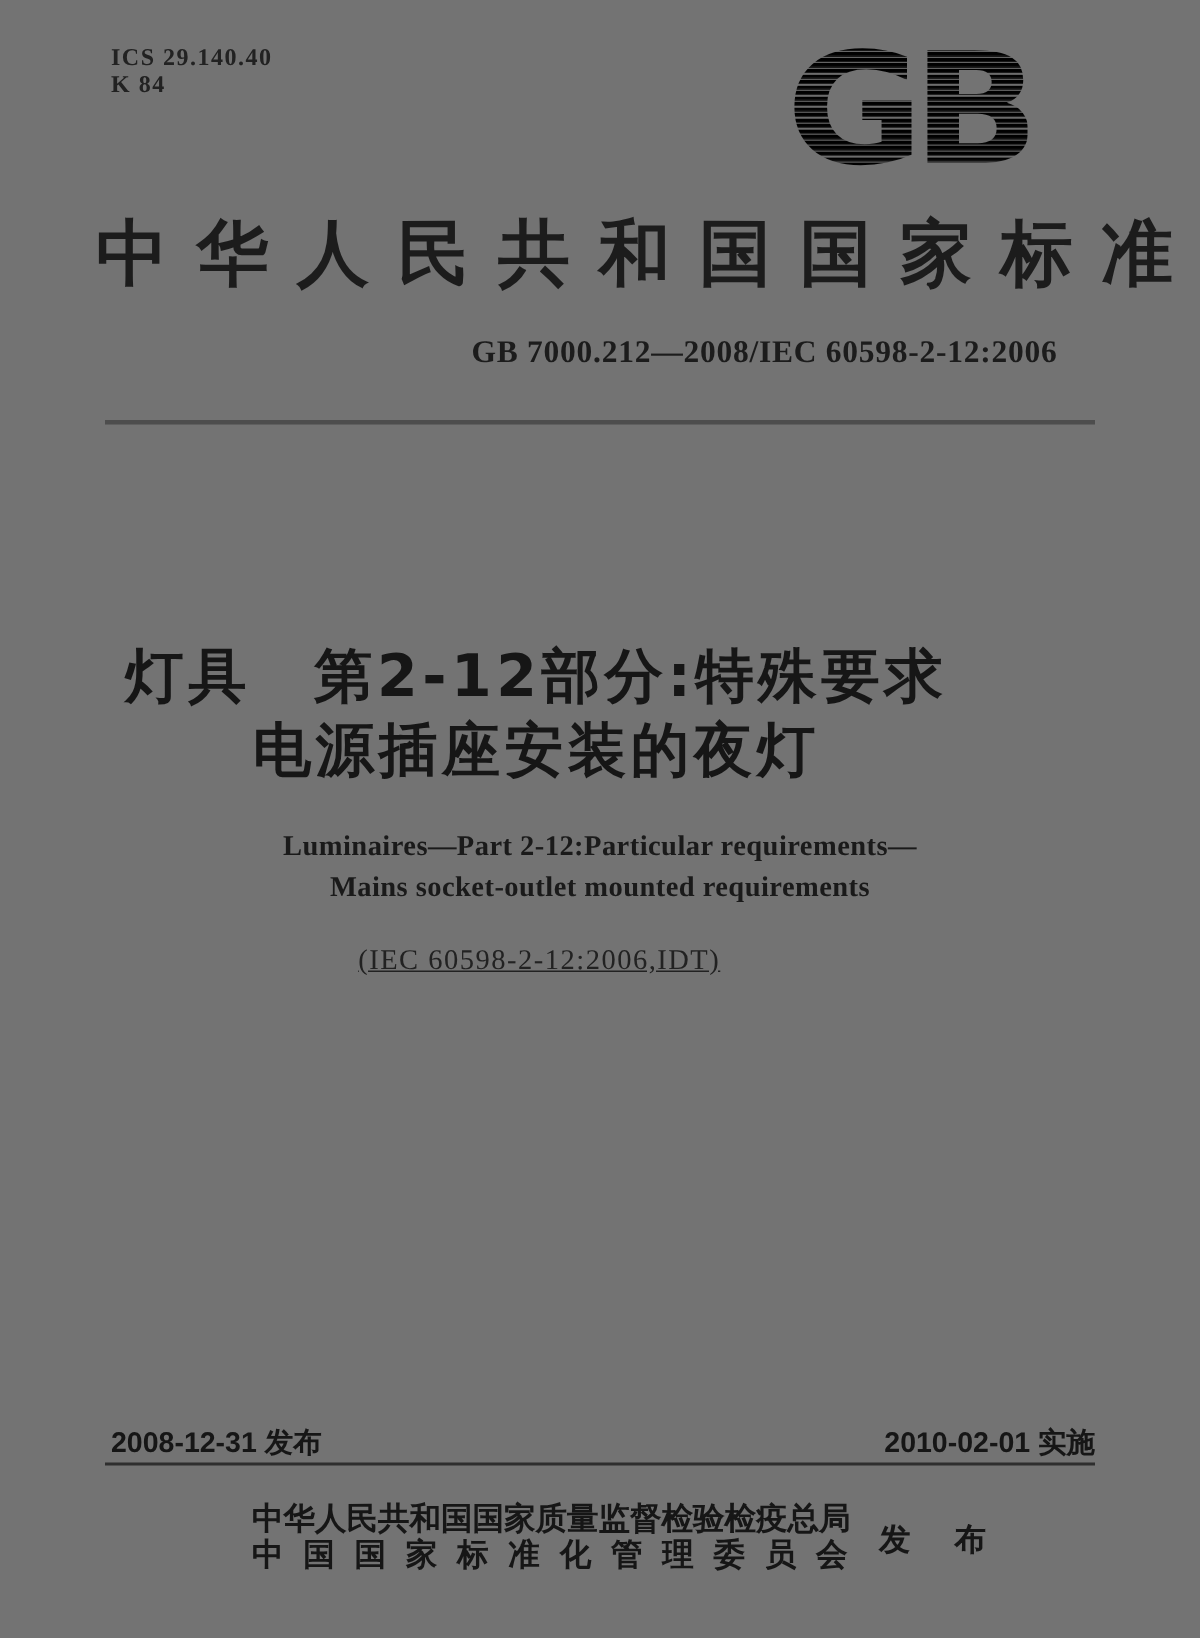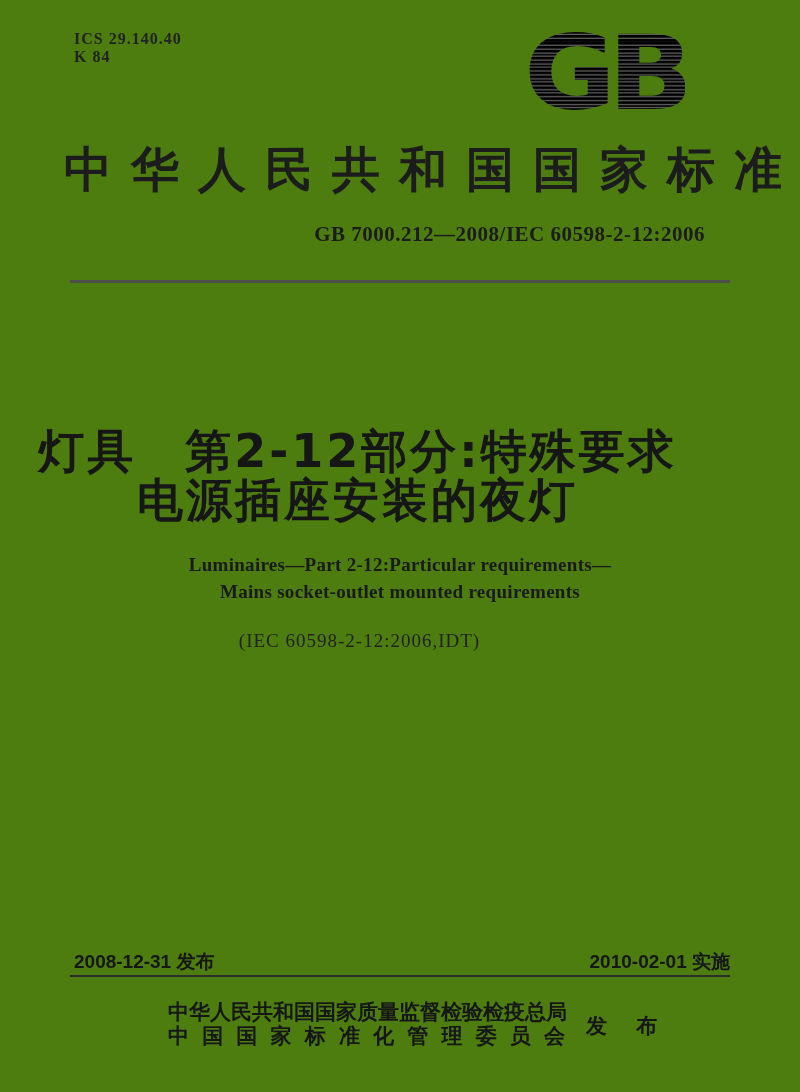--- a/index.html
+++ b/index.html
@@ -4,21 +4,21 @@
 <style>
   html, body {
     margin: 0;
     padding: 0;
     background: #ffffff;
   }
   .page {
     position: relative;
     width: 800px;
     height: 1092px;
-    background: #4d7c0f;
+    background: #737373;
     overflow: hidden;
     font-family: "Liberation Serif", serif;
     color: #1a1a1a;
   }
 
   
   .ics-block {
     position: absolute;
     left: 74px;
     top: 30px;
@@ -107,21 +107,21 @@
 
   
   .subject-cn {
     position: absolute;
     left: 0;
     top: 427px;
     width: 715px;
     text-align: center;
     font-family: "DejaVu Sans", sans-serif;
     font-weight: bold;
-    font-size: 46px;
+    font-size: 39px;
     line-height: 49px;
     letter-spacing: 3px;
     color: #161616;
   }
 
   
   .subject-en {
     position: absolute;
     left: 0;
     top: 551px;
@@ -139,20 +139,21 @@
   .idt-note {
     position: absolute;
     left: 0;
     top: 630px;
     width: 719px;
     text-align: center;
     font-family: "Liberation Serif", serif;
     font-size: 19px;
     letter-spacing: 1px;
     color: #222;
+    text-decoration: underline;
   }
 
   
   .date-row {
     position: absolute;
     left: 70px;
     top: 949px;
     width: 660px;
     display: flex;
     justify-content: space-between;

